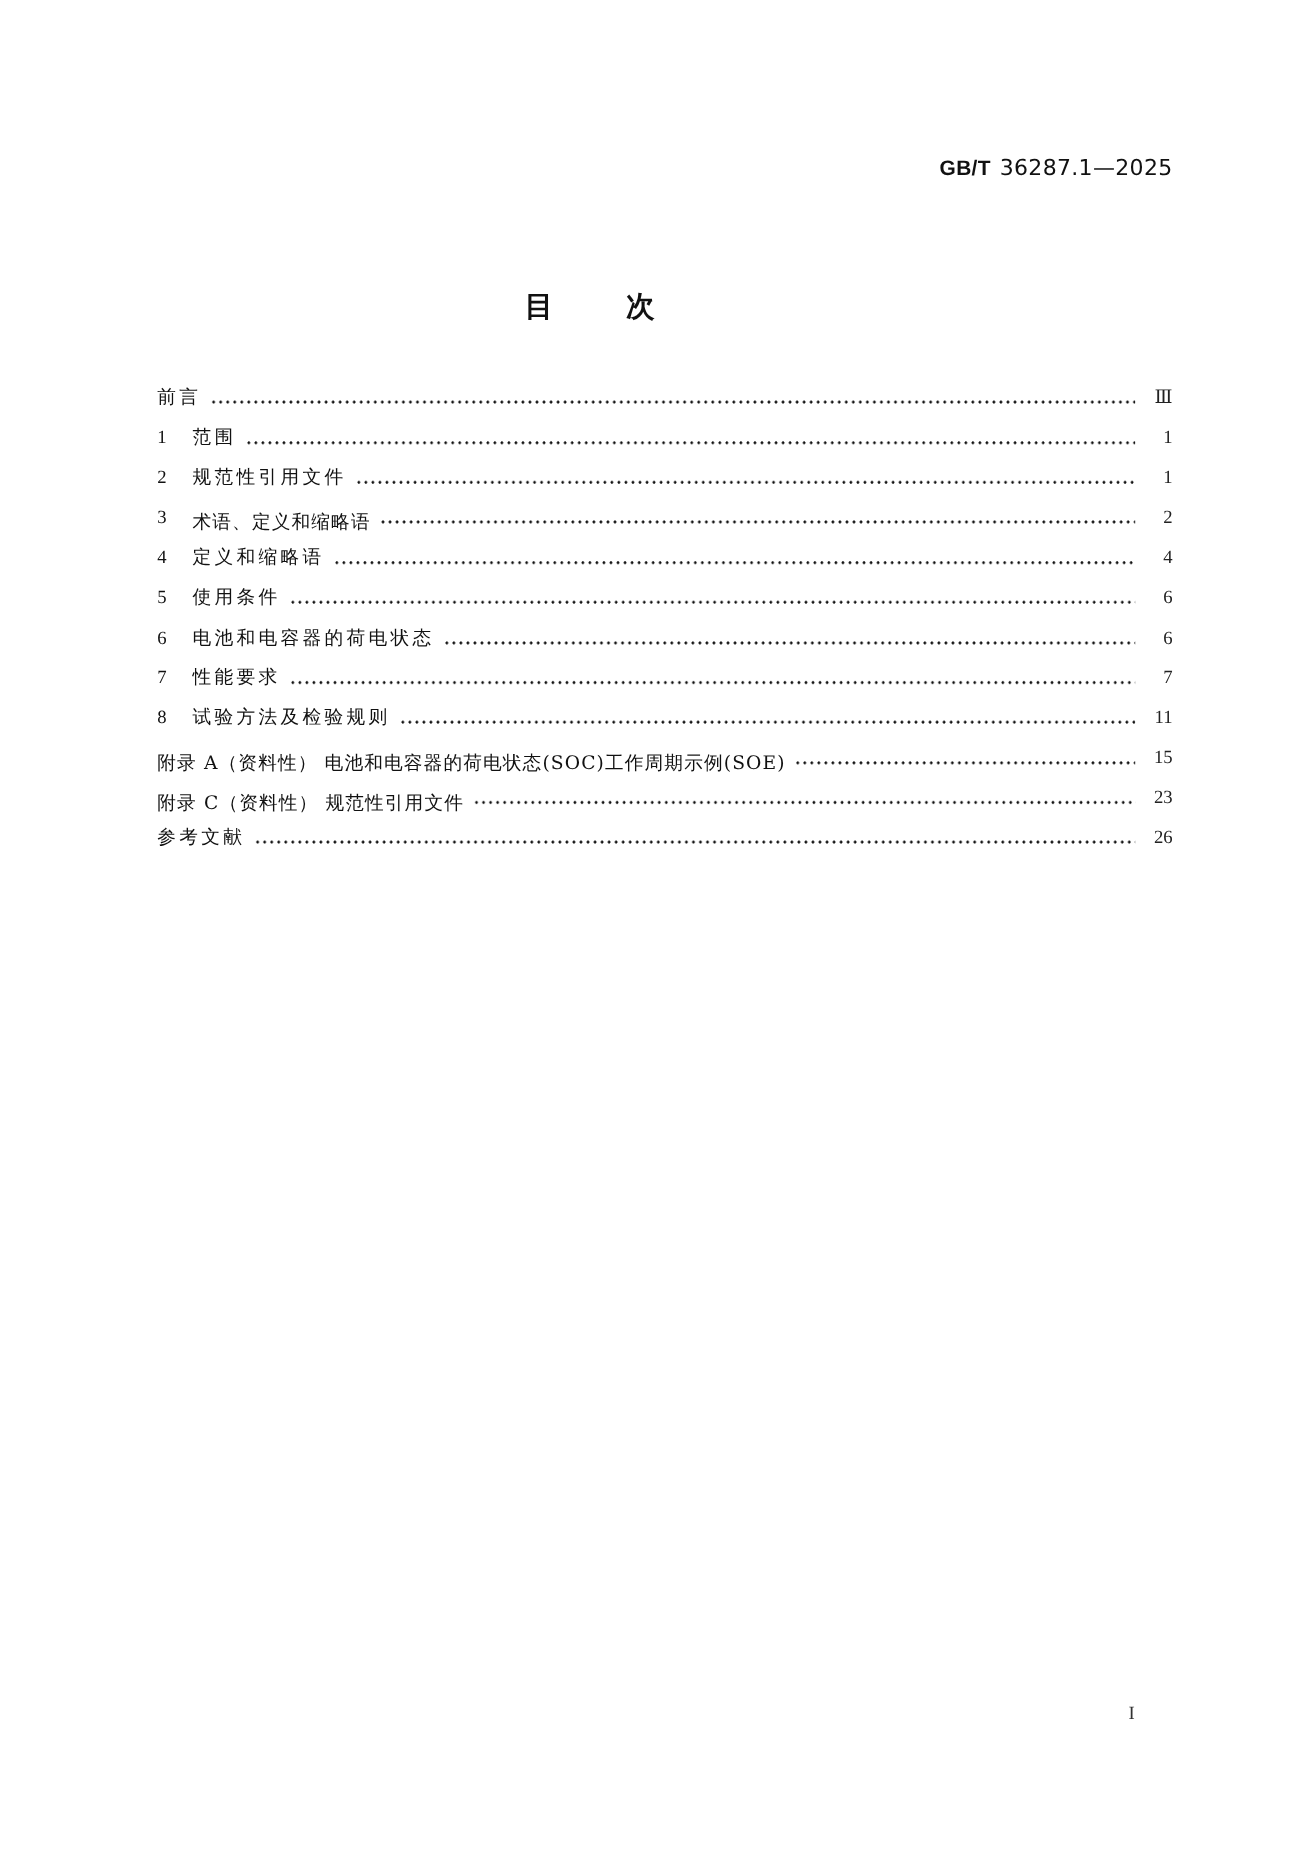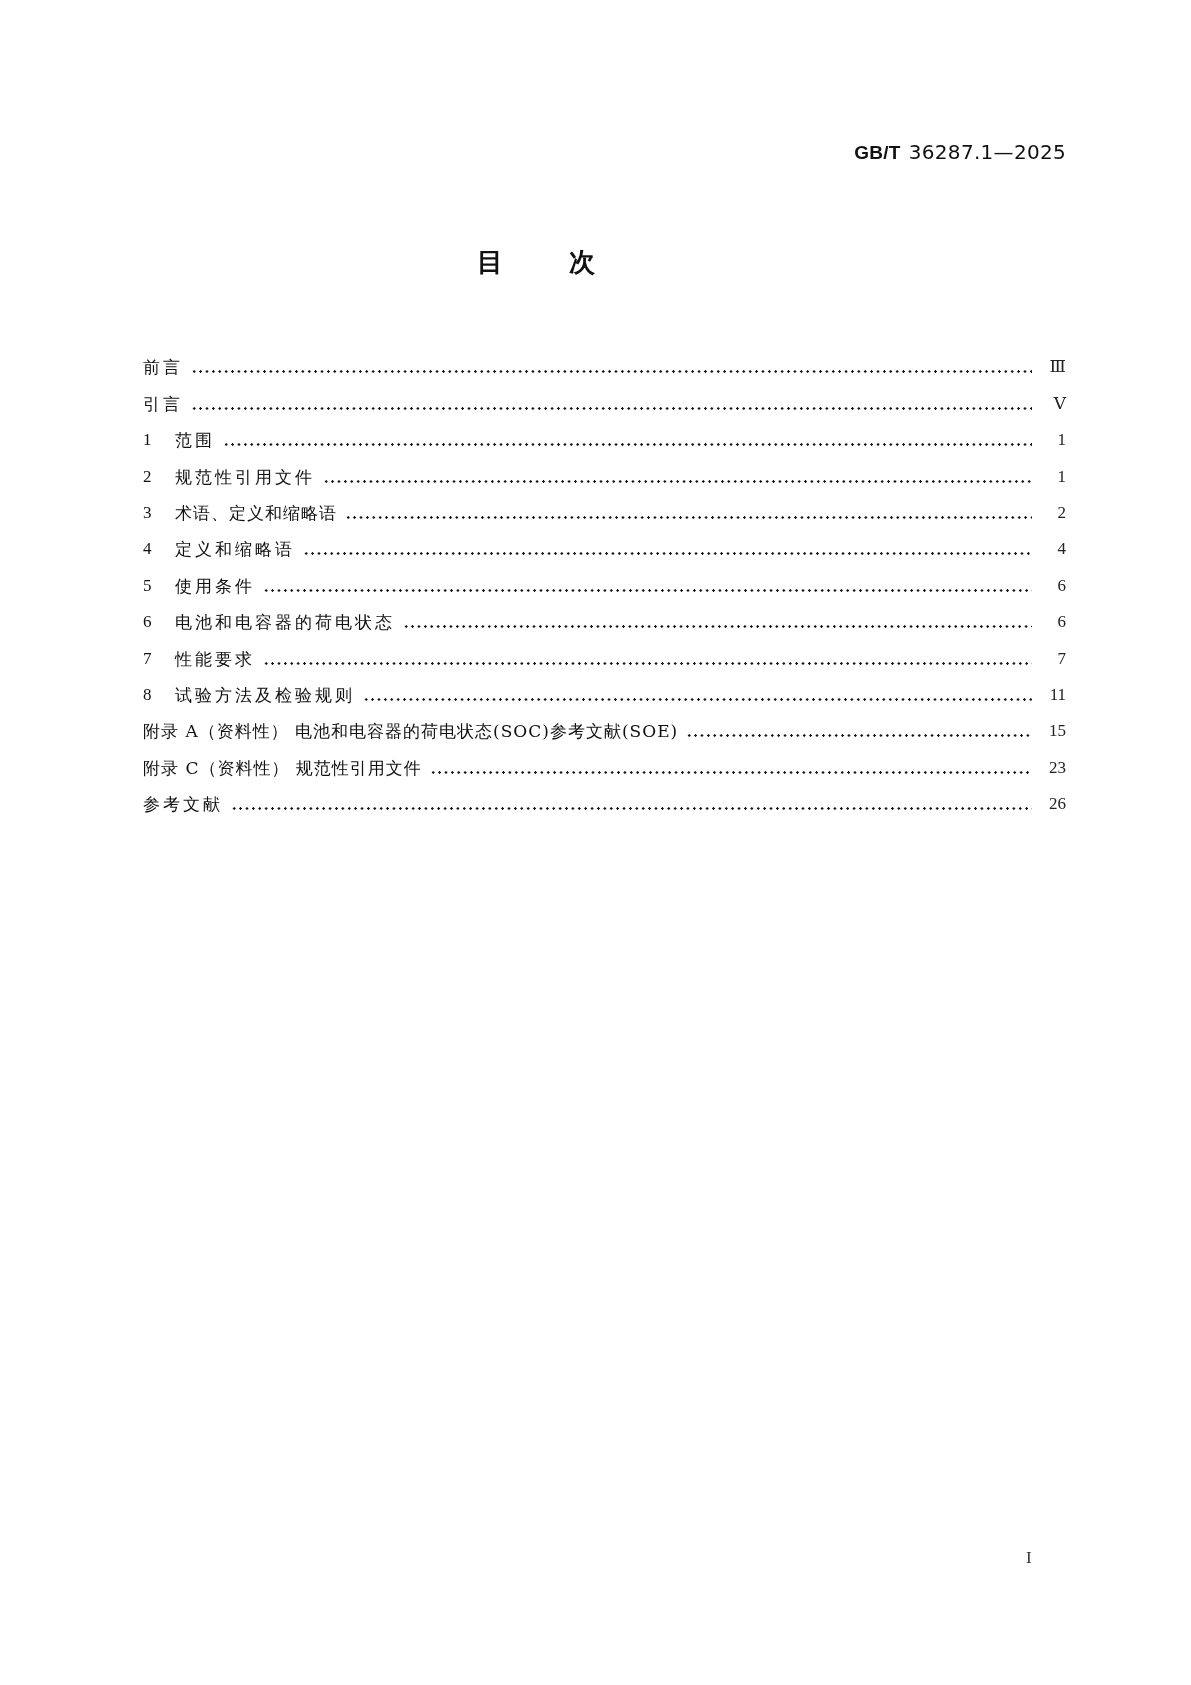--- a/index.html
+++ b/index.html
@@ -28,21 +28,21 @@
       font-weight: bold;
       font-size: 19px;
       margin-right: 8px;
     }
     .std-code .num {
       font-family: "DejaVu Sans", "Liberation Sans", sans-serif;
       font-size: 20px;
     }
     .toc-title {
       position: absolute;
-      top: 245px;
+      top: 261px;
       left: 0;
       width: 1072px;
       text-align: center;
       font-family: "DejaVu Sans", "Liberation Sans", sans-serif;
       font-size: 26px;
       font-weight: bold;
       letter-spacing: 0;
     }
     .toc-title span.gap {
       display: inline-block;
@@ -52,21 +52,21 @@
       position: absolute;
       top: 343px;
       left: 143px;
       width: 923px;
       margin: 0;
       padding: 0;
       list-style: none;
     }
     .toc-row {
       display: flex;
-      align-items: flex-end;
+      align-items: center;
       height: 36.4px;
       font-size: 17px;
       line-height: 24px;
       white-space: nowrap;
     }
     .toc-row .sec-num {
       display: inline-block;
       width: 32px;
       flex: 0 0 auto;
       font-family: "Liberation Serif", "DejaVu Serif", serif;
@@ -125,25 +125,20 @@
   <span>目</span><span class="gap"></span><span>次</span>
 </div>
 
 <ul class="toc">
   <li class="toc-row">
     <span class="label">前言</span>
     <span class="leader"></span>
     <span class="page">Ⅲ</span>
   </li>
   <li class="toc-row">
-    <span class="label">引言</span>
-    <span class="leader"></span>
-    <span class="page">Ⅴ</span>
-  </li>
-  <li class="toc-row">
     <span class="sec-num">1</span>
     <span class="label">范围</span>
     <span class="leader"></span>
     <span class="page">1</span>
   </li>
   <li class="toc-row">
     <span class="sec-num">2</span>
     <span class="label">规范性引用文件</span>
     <span class="leader"></span>
     <span class="page">1</span>
@@ -178,21 +173,21 @@
     <span class="leader"></span>
     <span class="page">7</span>
   </li>
   <li class="toc-row">
     <span class="sec-num">8</span>
     <span class="label">试验方法及检验规则</span>
     <span class="leader"></span>
     <span class="page">11</span>
   </li>
   <li class="toc-row">
-    <span class="label tight">附录 A（资料性）  电池和电容器的荷电状态(SOC)参考文献(SOE)</span>
+    <span class="label tight">附录 A（资料性）  电池和电容器的荷电状态(SOC)工作周期示例(SOE)</span>
     <span class="leader"></span>
     <span class="page">15</span>
   </li>
   <li class="toc-row">
     <span class="label tight">附录 C（资料性）  规范性引用文件</span>
     <span class="leader"></span>
     <span class="page">23</span>
   </li>
   <li class="toc-row">
     <span class="label">参考文献</span>

